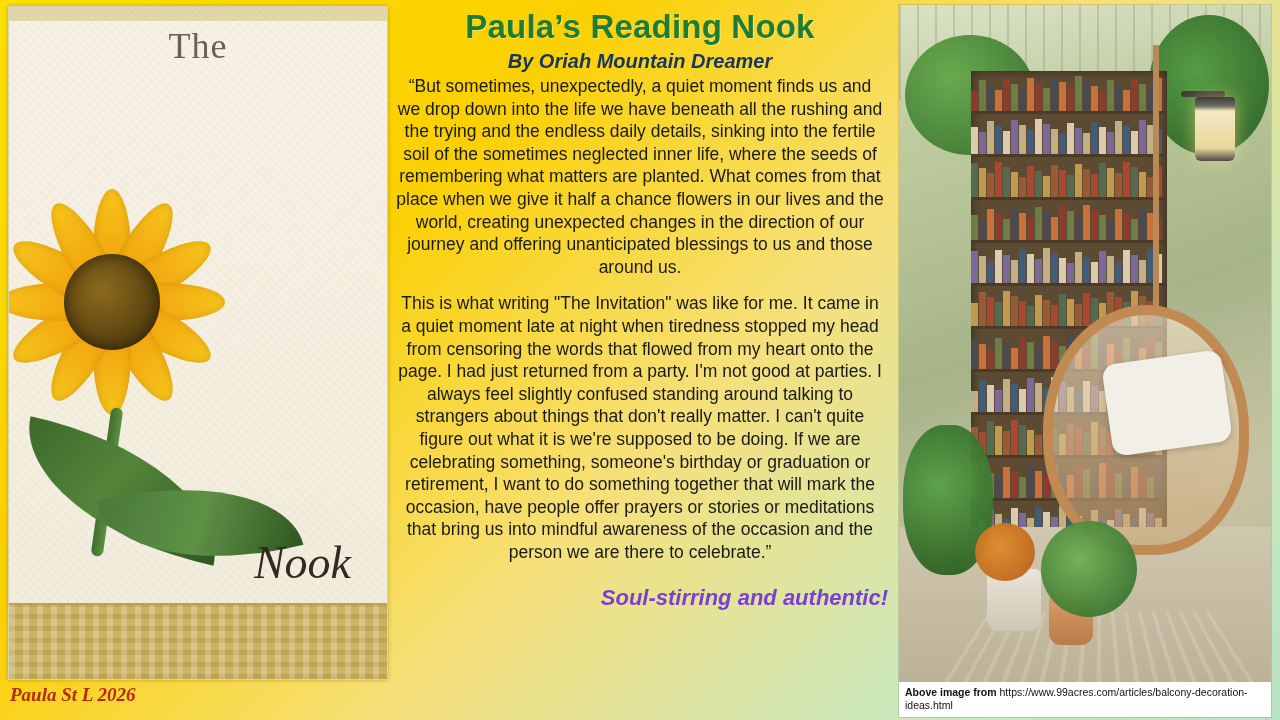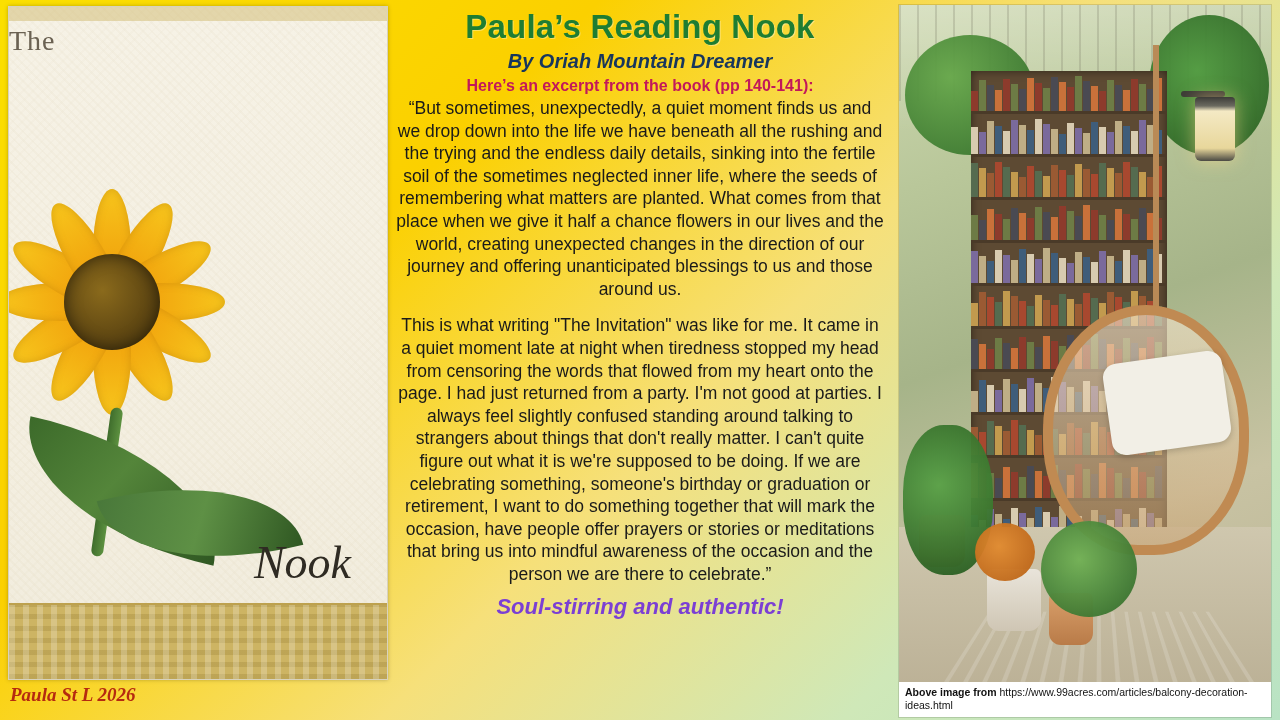--- a/index.html
+++ b/index.html
@@ -60,22 +60,23 @@
     background: #cdb463;
     background-image:
       repeating-linear-gradient(90deg, rgba(255,255,255,.22) 0 6px, transparent 6px 14px),
       repeating-linear-gradient(0deg, rgba(120,95,25,.18) 0 5px, transparent 5px 12px);
     border-top: 2px solid #bda14e;
   }
   .cover-the {
     position: absolute;
     top: 18px;
     left: 0; right: 0;
+    text-align: center;
     font-family: "Liberation Serif", serif;
-    font-size: 28px;
+    font-size: 36px;
     color: #6a6152;
     letter-spacing: 1px;
   }
   .cover-title {
     position: absolute;
     top: 76px;
     left: 0; right: 0;
     text-align: center;
     font-family: "Liberation Serif", serif;
     font-size: 45px;
@@ -213,26 +214,26 @@
     line-height: 22.6px;
     color: #1a1a1a;
     text-align: center;
     margin-top: 2px;
     padding: 0 4px;
   }
   .body-text.second {
     margin-top: 14px;
   }
   .tagline {
-    text-align: center;
+    text-align: right;
     font-size: 22px;
     font-weight: bold;
     font-style: italic;
     color: #7b3fd4;
-    margin-top: 9px;
+    margin-top: 22px;
   }
 
   
   .photo-panel {
     position: absolute;
     right: 8px;
     top: 4px;
     width: 372px;
     height: 712px;
     overflow: hidden;
@@ -410,21 +411,20 @@
 
       <div class="cover-band-bottom"></div>
     </div>
   </div>
 
   <div class="signature">Paula St L 2026</div>
 
   <div class="center">
     <div class="main-title">Paula’s Reading Nook</div>
     <div class="author-line">By Oriah Mountain Dreamer</div>
-    <div class="excerpt-note">Here’s an excerpt from the book (pp 140-141):</div>
     <div class="body-text">“But sometimes, unexpectedly, a quiet moment finds us and we drop down into the life we have beneath all the rushing and the trying and the endless daily details, sinking into the fertile soil of the sometimes neglected inner life, where the seeds of remembering what matters are planted. What comes from that place when we give it half a chance flowers in our lives and the world, creating unexpected changes in the direction of our journey and offering unanticipated blessings to us and those around us.</div>
     <div class="body-text second">This is what writing "The Invitation" was like for me. It came in a quiet moment late at night when tiredness stopped my head from censoring the words that flowed from my heart onto the page. I had just returned from a party. I'm not good at parties. I always feel slightly confused standing around talking to strangers about things that don't really matter. I can't quite figure out what it is we're supposed to be doing. If we are celebrating something, someone's birthday or graduation or retirement, I want to do something together that will mark the occasion, have people offer prayers or stories or meditations that bring us into mindful awareness of the occasion and the person we are there to celebrate.”</div>
     <div class="tagline">Soul-stirring and authentic!</div>
   </div>
 
   <div class="photo-panel">
     <div class="photo">
       <div class="ceiling"></div>
       <div class="foliage f1"></div>
       <div class="foliage f2"></div>

